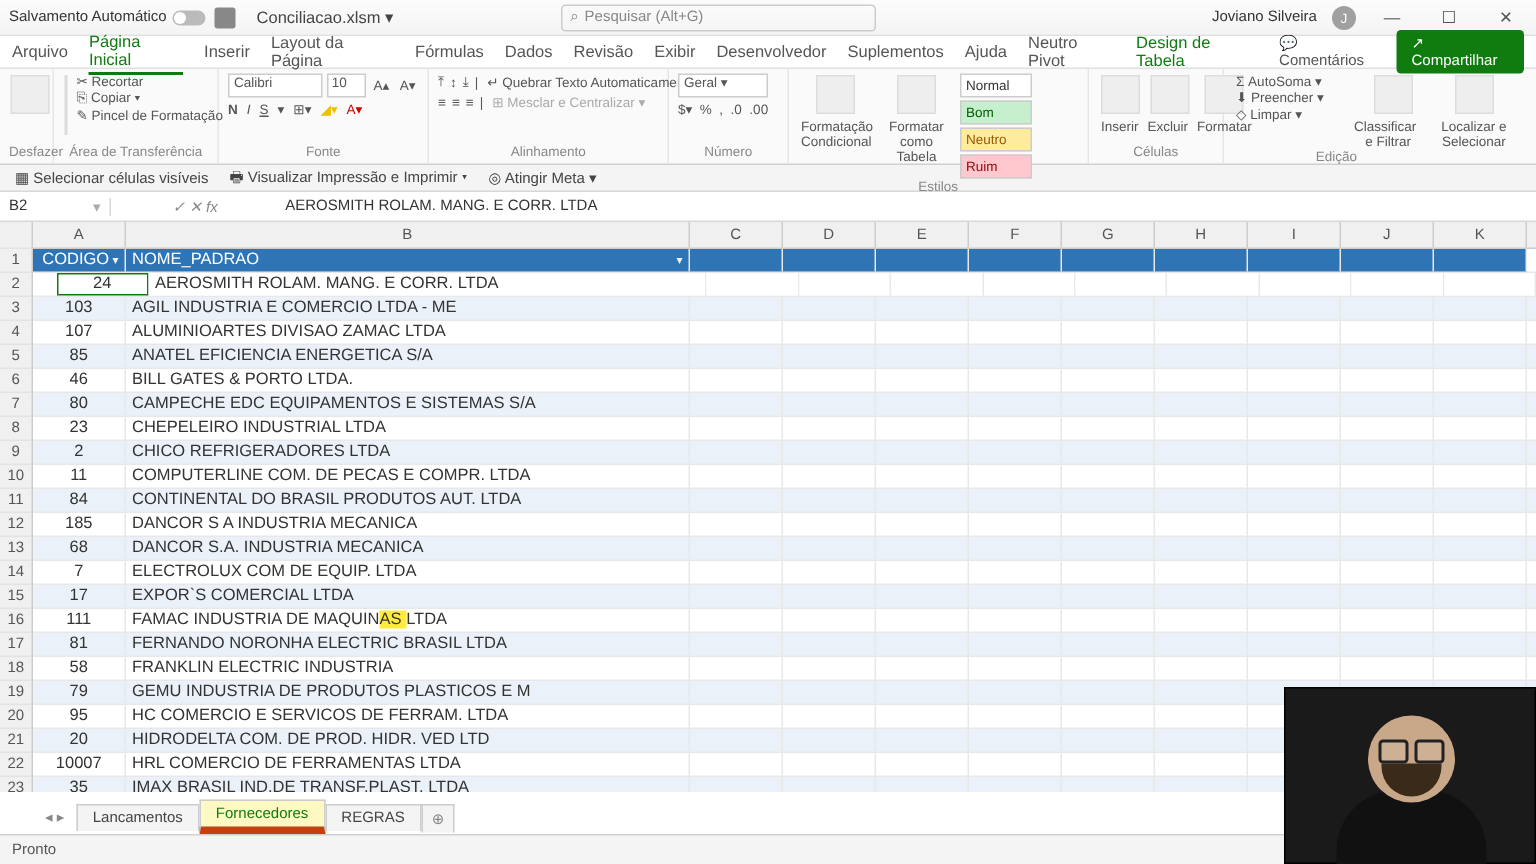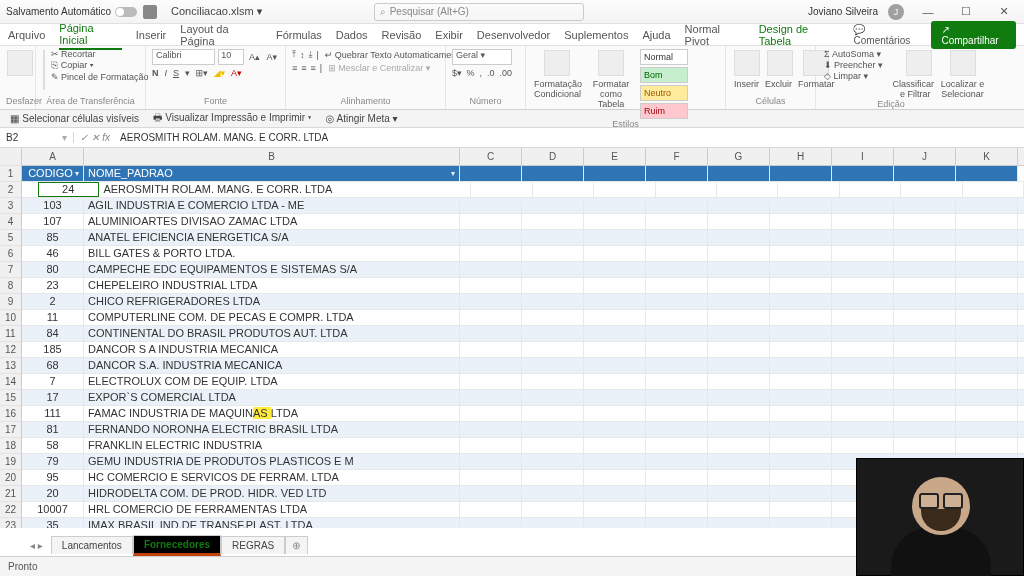--- a/index.html
+++ b/index.html
@@ -29,21 +29,21 @@
 .icobox { width:26px; height:26px; background:#eee; border:1px solid #ddd; margin:1px; display:inline-block; }
 .smallbtn { font-size:9px; padding:0 2px; white-space:nowrap; }
 .styles { display:flex; gap:2px; }
 .style-chip { width:48px; height:16px; font-size:9px; display:flex; align-items:center; padding:0 3px; border:1px solid #ccc; }
 .font-row { display:flex; align-items:center; gap:3px; }
 .font-combo { width:64px; height:16px; border:1px solid #ccc; font-size:9px; padding:0 3px; background:#fff; }
 .size-combo { width:26px; height:16px; border:1px solid #ccc; font-size:9px; padding:0 2px; background:#fff; }
 
 .subbar { height:18px; background:#f4f4f4; border-bottom:1px solid #d8d8d8; display:flex; align-items:center; padding:0 10px; gap:14px; font-size:10px; color:#444; }
 
-.fbar { height:20px; border-bottom:1px solid #d8d8d8; display:flex; align-items:center; font-size:10px; }
+.fbar { height:20px; border-bottom:1px solid #d8d8d8; display:flex; align-items:center; font-size:10px;gap:35px; }
 .name-box { width:74px; border-right:1px solid #d8d8d8; padding:0 6px; color:#333; }
 .fx { padding:0 6px; color:#888; font-style:italic; }
 .fval { padding:0 4px; color:#333; }
 
 .grid { display:flex; height:380px; overflow:hidden; }
 .rowhdrs { width:22px; background:#f0f0f0; border-right:1px solid #ccc; }
 .rowhdr { height:16px; text-align:center; font-size:10px; color:#555; border-bottom:1px solid #e3e3e3; line-height:16px; }
 .cols { flex:1; overflow:hidden; }
 .colhdrs { height:18px; display:flex; background:#f0f0f0; border-bottom:1px solid #ccc; }
 .colhdr { border-right:1px solid #ccc; text-align:center; font-size:10px; color:#555; line-height:18px; }
@@ -55,21 +55,21 @@
 .row.sel .cell { background:#fff; }
 .row.sel .cell:first-child { outline:1px solid #107c10; outline-offset:-1px;margin-left:16px; }
 .cA { width:62px; text-align:center; }
 .cB { width:376px; }
 .cRest { width:62px; }
 .filter { float:right; font-size:8px; color:#eee; }
 .hilite { background:#ffeb3b; }
 
 .sheet-tabs { position:absolute; left:22px; bottom:20px; height:22px; display:flex; align-items:center; gap:0; font-size:10px; }
 .stab { padding:3px 10px; border:1px solid #ccc; border-bottom:none; background:#f4f4f4; color:#444; }
-.stab.active { background:#000000; color:#0f7b0f; font-weight:700; border-bottom:3px solid #c2410c; }
+.stab.active { background:#fef9c3; color:#0f7b0f; font-weight:400; border-bottom:6px solid #c2410c; }
 .stab.add { padding:3px 6px; color:#888; }
 .nav-arrows { padding:3px 8px; color:#888; }
 
 .status { position:absolute; bottom:0; left:0; right:0; height:20px; background:#f4f4f4; border-top:1px solid #d0d0d0; display:flex; align-items:center; padding:0 8px; font-size:10px; color:#555; }
 
 .webcam { position:absolute; right:0; bottom:0; width:168px; height:118px; background:#1a1a1a; border:1px solid #000; }
 .webcam .face { width:58px; height:58px; border-radius:50%; background:#c9a88a; position:absolute; left:55px; top:18px; }
 .webcam .body { width:100px; height:50px; background:#111; position:absolute; left:34px; top:68px; border-radius:40px 40px 0 0; }
 .webcam .glasses { position:absolute; left:62px; top:34px; width:44px; height:12px; }
 .webcam .glasses::before,.webcam .glasses::after { content:""; position:absolute; width:16px; height:12px; border:2px solid #222; border-radius:3px; background:rgba(255,255,255,.1); }
@@ -106,21 +106,21 @@
     <span class="tab active">Página Inicial</span>
     <span class="tab">Inserir</span>
     <span class="tab">Layout da Página</span>
     <span class="tab">Fórmulas</span>
     <span class="tab">Dados</span>
     <span class="tab">Revisão</span>
     <span class="tab">Exibir</span>
     <span class="tab">Desenvolvedor</span>
     <span class="tab">Suplementos</span>
     <span class="tab">Ajuda</span>
-    <span class="tab">Normal Pivot</span>
+    <span class="tab">Neutro Pivot</span>
     <span class="tab context">Design de Tabela</span>
     <div class="tab-right">
       <span class="comments">💬 Comentários</span>
       <span class="share-btn">↗ Compartilhar</span>
     </div>
   </div>
 
 <div class="ribbon">
   <div class="rgroup" style="width:36px">
     <div><div class="icobox"></div></div>
@@ -210,21 +210,21 @@
   </div>
   <div class="rgroup" style="width:90px">
     <div style="display:flex;gap:2px">
       <div style="text-align:center"><div class="icobox"></div><div class="smallbtn">Inserir</div></div>
       <div style="text-align:right"><div class="icobox"></div><div class="smallbtn">Excluir</div></div>
       <div style="text-align:center"><div class="icobox"></div><div class="smallbtn">Formatar</div></div>
     </div>
     <div class="label">Células</div>
   </div>
   <div class="rgroup" style="width:150px;border-right:none">
-    <div style="display:flex;gap:6px">
+    <div style="display:flex;gap:16px">
       <div style="display:flex;flex-direction:column;gap:1px">
         <span class="smallbtn">Σ <span>AutoSoma</span> ▾</span>
         <span class="smallbtn">⬇ <span>Preencher</span> ▾</span>
         <span class="smallbtn">◇ <span>Limpar</span> ▾</span>
       </div>
       <div style="text-align:right"><div class="icobox"></div><div class="smallbtn" style="width:42px;white-space:normal">Classificar e Filtrar</div></div>
       <div style="text-align:center"><div class="icobox"></div><div class="smallbtn" style="width:48px;white-space:normal">Localizar e Selecionar</div></div>
     </div>
     <div class="label">Edição</div>
   </div>

